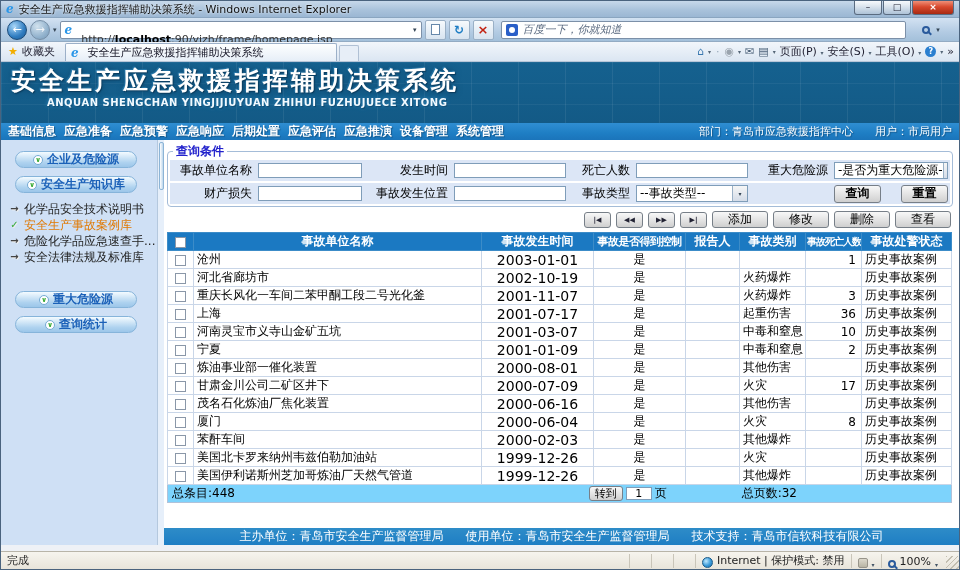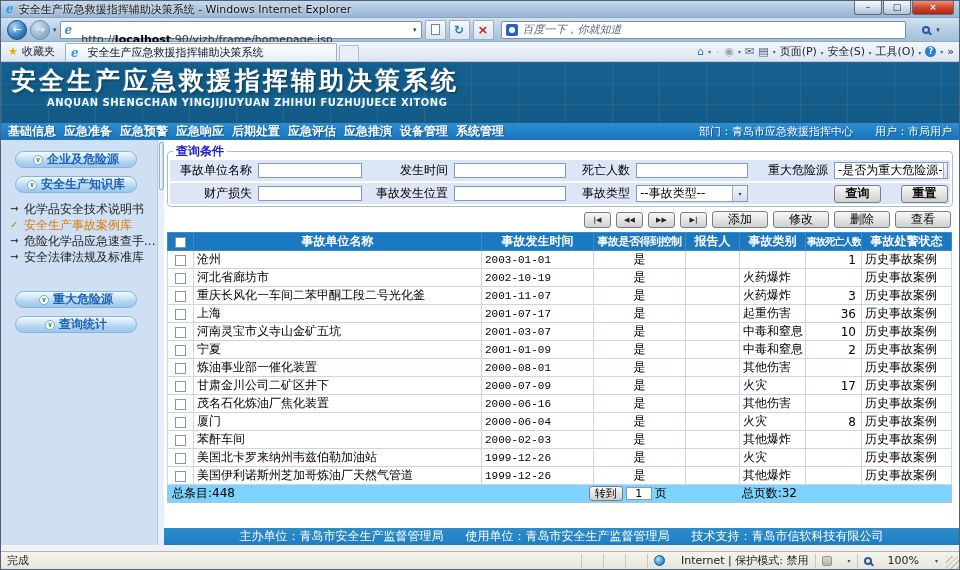--- a/index.html
+++ b/index.html
@@ -150,21 +150,21 @@
   .pgbtn { width:27px; height:16px; font-size:7px; font-weight:bold; letter-spacing:0; color:#223; }
   .act-btn { width:56px; height:17px; }
 
   table.grid { width:100%; border-collapse:collapse; table-layout:fixed; font-size:12px; }
   table.grid th { background:var(--table-header-blue,#1b79c2); color:#fff; font-weight:bold; height:15px;
     border:1px solid #3c8cc8; padding:0 1px; white-space:nowrap; overflow:hidden; font-size:12px; }
   table.grid th:nth-child(4) { font-size:11px; letter-spacing:-.5px; }
   table.grid th:nth-child(7) { font-size:10px; letter-spacing:-1px; }
   table.grid td { height:15px; border:1px solid #c9d6e8; padding:0 3px; white-space:nowrap; overflow:hidden;
     background:#fff; color:#000; }
-  table.grid td[data-item="date"] { text-align:left; font-size:11px;font-family:Liberation Mono, monospace; }
+  table.grid td[data-item="date"] { text-align:center; font-size:14px; }
   table.grid td[data-item="controlled"] { text-align:center; }
   table.grid td[data-item="deaths"] { text-align:right; padding-right:5px; }
   table.grid tr.hl td { background:var(--row-highlight,#f5d9b3); }
   td.cbcell, th.cbcell { text-align:center; padding:0; }
   .cb { display:inline-block; width:11px; height:11px; background:#fff; border:1px solid #8a97a8; vertical-align:middle; }
 
   .tbl-footer { flex:0 0 16px; background:#7dd3fc; border:1px solid #b0c2da; border-top:none;
     display:flex; align-items:center; font-size:12px; padding:0 4px; }
   .goto-group { margin-left:auto; display:flex; align-items:center; gap:3px; }
   .goto-btn { height:15px; font-size:11px; padding:0 5px; }
@@ -172,21 +172,21 @@
   .totals { margin:0 150px 0 75px; white-space:nowrap; }
 
   .spacer { flex:1; }
   .page-footer { flex:0 0 16px; background:linear-gradient(#2e8cc8, var(--bar-blue,#1e7ec4));
     color:#fff; font-size:12px; display:flex; align-items:center; justify-content:center; gap:22px; white-space:nowrap; }
   .bottom-strip { flex:0 0 6px; background:#eef1f6; }
 
   
   .statusbar { height:18px; flex:0 0 18px; background:linear-gradient(#f6f4ee,#e8e4da);
     border-top:1px solid #b8b4a8; display:flex; align-items:center; font-size:11px; color:#222; padding:0 0 0 6px; }
-  .sseg { border-left:1px solid #c9c5b9; height:14px; display:flex; align-items:center; padding:0 6px; gap:16px; }
+  .sseg { border-left:1px solid #c9c5b9; height:14px; display:flex; align-items:flex-end; padding:0 6px; gap:4px; }
   .sseg.empty { width:22px; padding:0; }
   .globe { width:11px; height:11px; border-radius:50%; border:1px solid #1a5a88;
     background:radial-gradient(circle at 35% 35%,#bfe8ff,#3a9ad8 55%,#1a6aa8); }
   .flag-ic { width:10px; height:10px; background:linear-gradient(#dcd8cc,#b8b4a4); border:1px solid #98948a; border-radius:2px; }
   .zoom-caret { font-size:6px; color:#456; }
   .grip { width:13px; height:13px; margin-left:2px; align-self:flex-end;
     background:repeating-linear-gradient(135deg,#c2beb0 0 1px,transparent 1px 4px); }
 </style>
 </head>
 <body>

